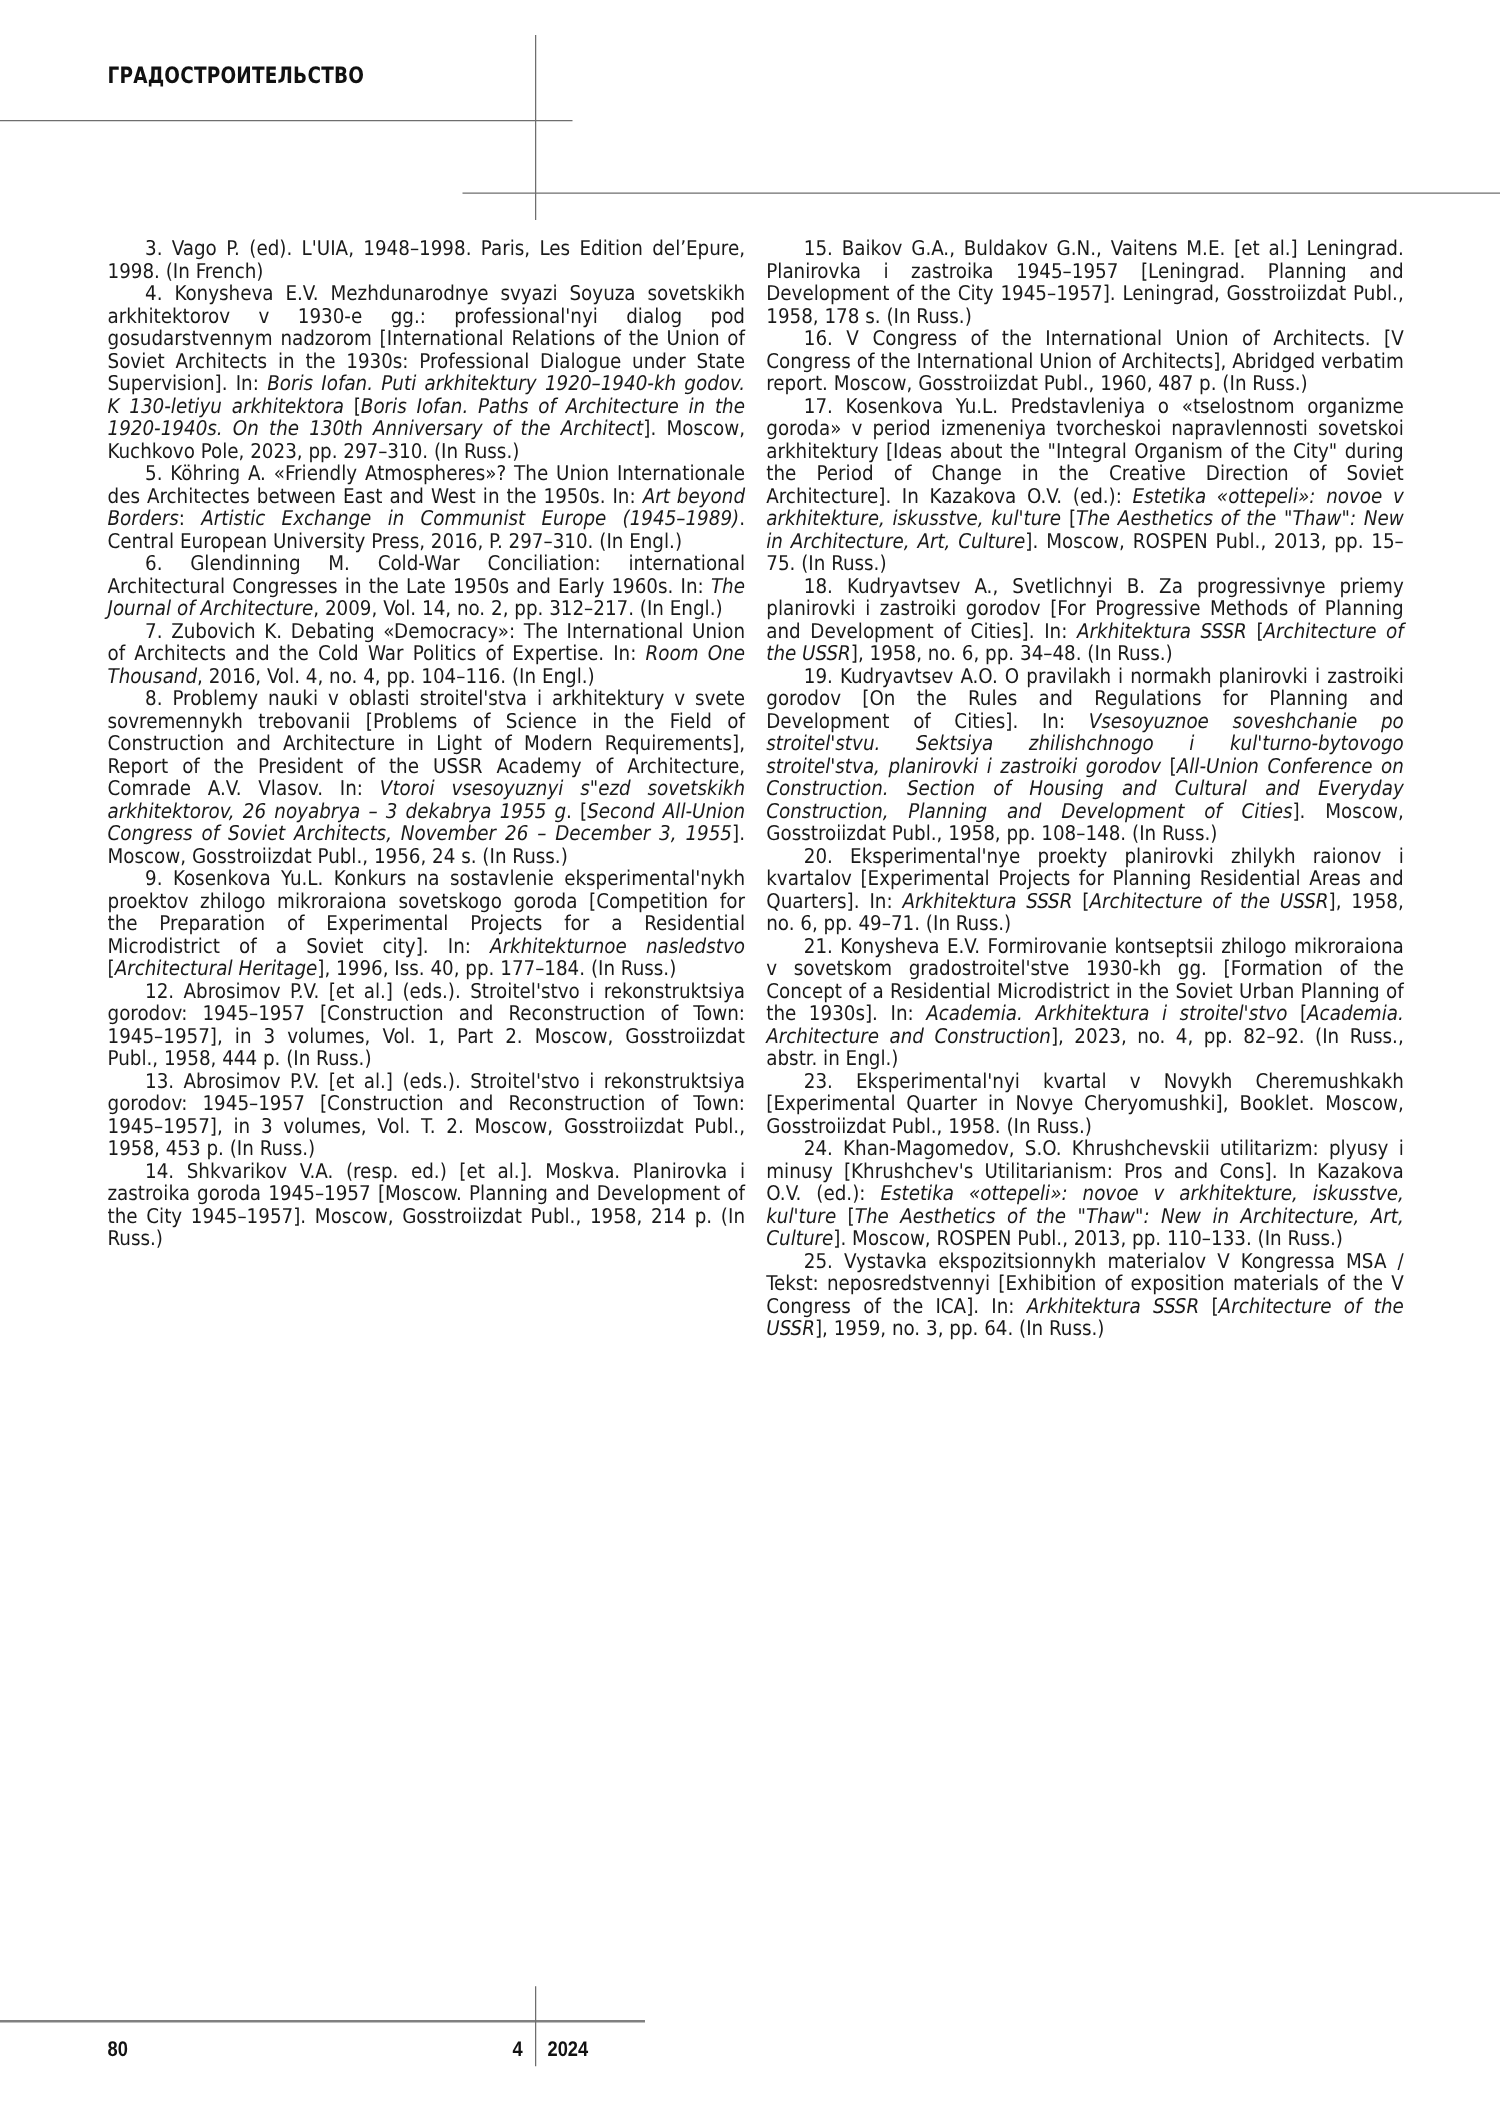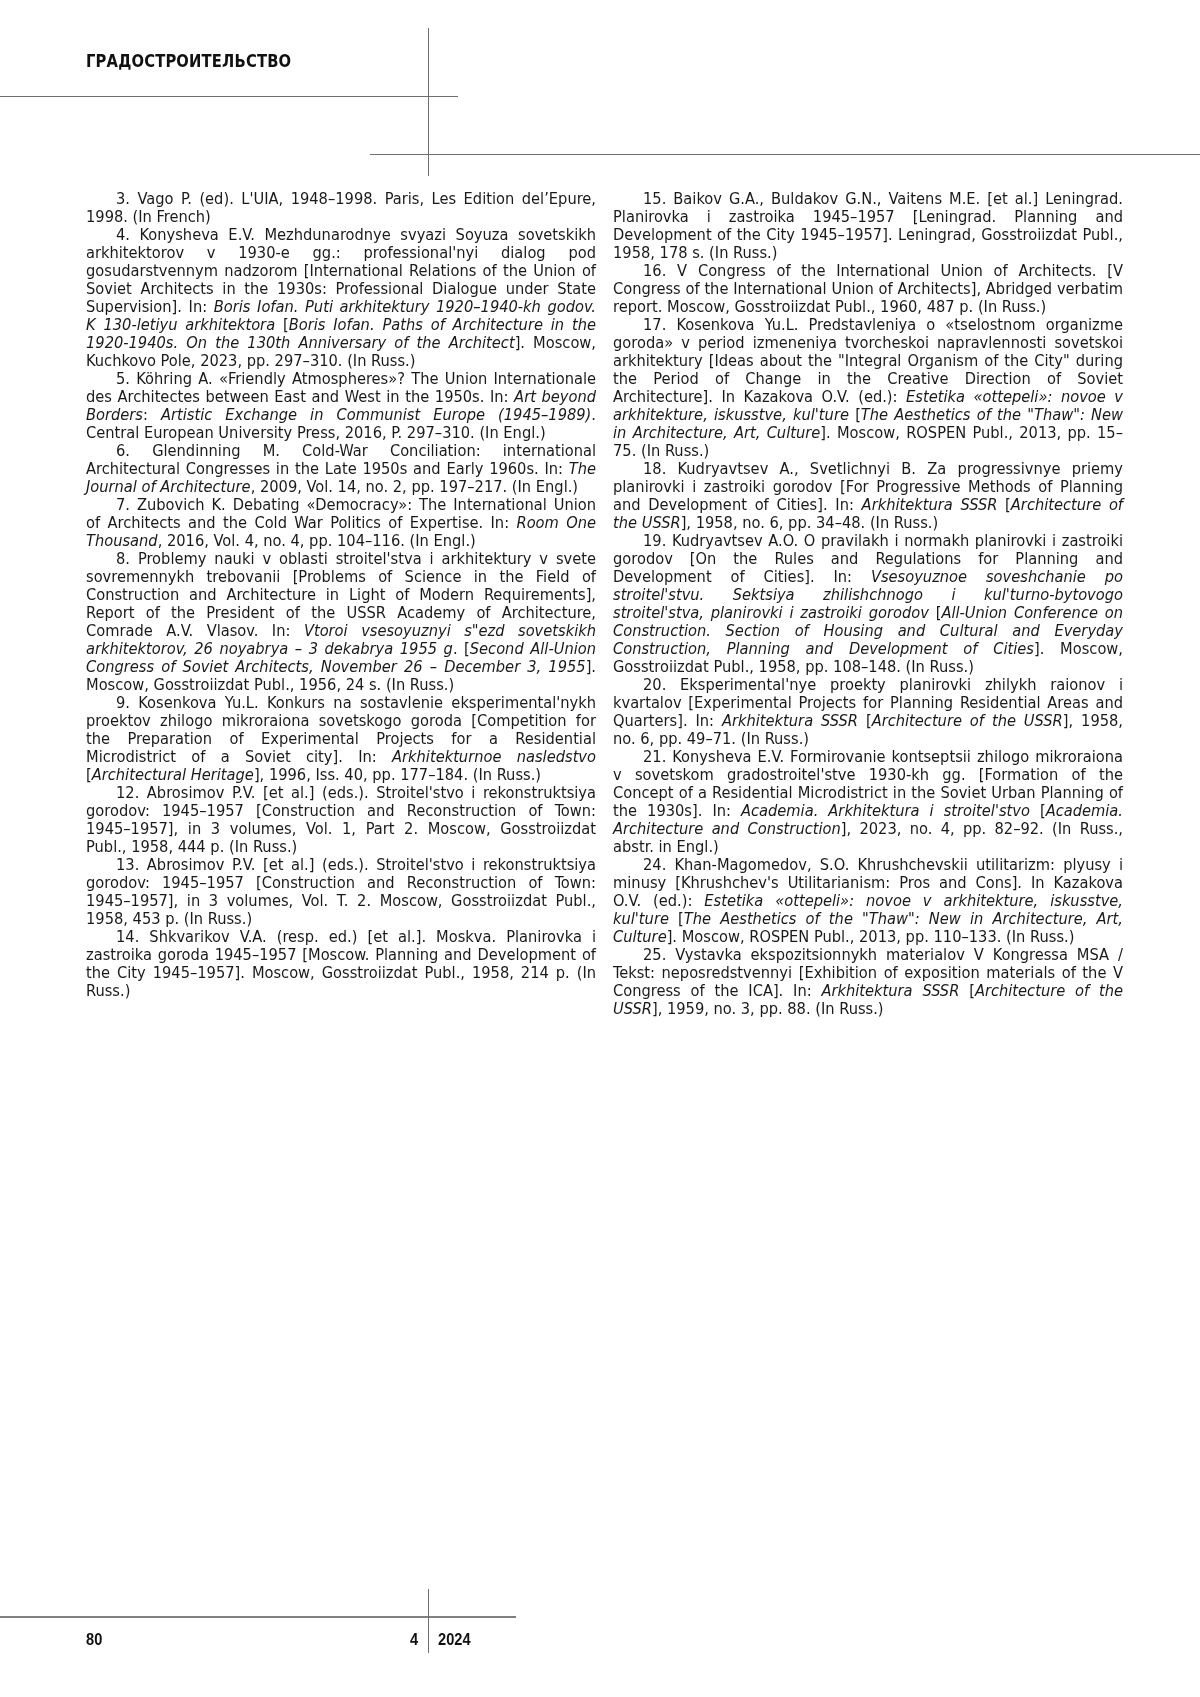--- a/index.html
+++ b/index.html
@@ -32,38 +32,39 @@
 <div class="rule" style="left:0; top:96px; width:458px; height:1px;"></div>
 <div class="rule" style="left:428px; top:28px; width:1px; height:148px;"></div>
 <div class="rule" style="left:370px; top:154px; width:830px; height:1px;"></div>
 
 <div class="header-title">ГРАДОСТРОИТЕЛЬСТВО</div>
 
 <div class="col left">
     <p class="ref"><span>3. Vago P. (ed). L'UIA, 1948–1998. Paris, Les Edition del’Epure, 1998. (In French)</span></p>
     <p class="ref"><span>4. Konysheva E.V. Mezhdunarodnye svyazi Soyuza sovetskikh arkhitektorov v 1930-e gg.: professional'nyi dialog pod gosudarstvennym nadzorom [International Relations of the Union of Soviet Architects in the 1930s: Professional Dialogue under State Supervision]. In: </span><span class="it">Boris Iofan. Puti arkhitektury 1920–1940-kh godov. K 130-letiyu arkhitektora</span><span> [</span><span class="it">Boris Iofan. Paths of Architecture in the 1920-1940s. On the 130th Anniversary of the Architect</span><span>]. Moscow, Kuchkovo Pole, 2023, pp. 297–310. (In Russ.)</span></p>
     <p class="ref"><span>5. Köhring A. «Friendly Atmospheres»? The Union Internationale des Architectes between East and West in the 1950s. In: </span><span class="it">Art beyond Borders</span><span>: </span><span class="it">Artistic Exchange in Communist Europe (1945–1989)</span><span>. Central European University Press, 2016, P. 297–310. (In Engl.)</span></p>
-    <p class="ref"><span>6. Glendinning M. Cold-War Conciliation: international Architectural Congresses in the Late 1950s and Early 1960s. In: </span><span class="it">The Journal of Architecture</span><span>, 2009, Vol. 14, no. 2, pp. 197–217. (In Engl.)</span></p>
+    <p class="ref"><span>6. Glendinning M. Cold-War Conciliation: international Architectural Congresses in the Late 1950s and Early 1960s. In: </span><span class="it">The Journal of Architecture</span><span>, 2009, Vol. 14, no. 2, pp. 312–217. (In Engl.)</span></p>
     <p class="ref"><span>7. Zubovich K. Debating «Democracy»: The International Union of Architects and the Cold War Politics of Expertise. In: </span><span class="it">Room One Thousand</span><span>, 2016, Vol. 4, no. 4, pp. 104–116. (In Engl.)</span></p>
     <p class="ref"><span>8. Problemy nauki v oblasti stroitel'stva i arkhitektury v svete sovremennykh trebovanii [Problems of Science in the Field of Construction and Architecture in Light of Modern Requirements], Report of the President of the USSR Academy of Architecture, Comrade A.V. Vlasov. In: </span><span class="it">Vtoroi vsesoyuznyi s"ezd sovetskikh arkhitektorov, 26 noyabrya – 3 dekabrya 1955 g</span><span>. [</span><span class="it">Second All-Union Congress of Soviet Architects, November 26 – December 3, 1955</span><span>]. Moscow, Gosstroiizdat Publ., 1956, 24 s. (In Russ.)</span></p>
     <p class="ref"><span>9. Kosenkova Yu.L. Konkurs na sostavlenie eksperimental'nykh proektov zhilogo mikroraiona sovetskogo goroda [Competition for the Preparation of Experimental Projects for a Residential Microdistrict of a Soviet city]. In: </span><span class="it">Arkhitekturnoe nasledstvo</span><span> [</span><span class="it">Architectural Heritage</span><span>], 1996, Iss. 40, pp. 177–184. (In Russ.)</span></p>
     <p class="ref"><span>12. Abrosimov P.V. [et al.] (eds.). Stroitel'stvo i rekonstruktsiya gorodov: 1945–1957 [Construction and Reconstruction of Town: 1945–1957], in 3 volumes, Vol. 1, Part 2. Moscow, Gosstroiizdat Publ., 1958, 444 p. (In Russ.)</span></p>
     <p class="ref"><span>13. Abrosimov P.V. [et al.] (eds.). Stroitel'stvo i rekonstruktsiya gorodov: 1945–1957 [Construction and Reconstruction of Town: 1945–1957], in 3 volumes, Vol. T. 2. Moscow, Gosstroiizdat Publ., 1958, 453 p. (In Russ.)</span></p>
     <p class="ref"><span>14. Shkvarikov V.A. (resp. ed.) [et al.]. Moskva. Planirovka i zastroika goroda 1945–1957 [Moscow. Planning and Development of the City 1945–1957]. Moscow, Gosstroiizdat Publ., 1958, 214 p. (In Russ.)</span></p>
   </div>
 <div class="col right">
     <p class="ref"><span>15. Baikov G.A., Buldakov G.N., Vaitens M.E. [et al.] Leningrad. Planirovka i zastroika 1945–1957 [Leningrad. Planning and Development of the City 1945–1957]. Leningrad, Gosstroiizdat Publ., 1958, 178 s. (In Russ.)</span></p>
     <p class="ref"><span>16. V Congress of the International Union of Architects. [V Congress of the International Union of Architects], Abridged verbatim report. Moscow, Gosstroiizdat Publ., 1960, 487 p. (In Russ.)</span></p>
     <p class="ref"><span>17. Kosenkova Yu.L. Predstavleniya o «tselostnom organizme goroda» v period izmeneniya tvorcheskoi napravlennosti sovetskoi arkhitektury [Ideas about the "Integral Organism of the City" during the Period of Change in the Creative Direction of Soviet Architecture]. In Kazakova O.V. (ed.): </span><span class="it">Estetika «ottepeli»: novoe v arkhitekture, iskusstve, kul'ture</span><span> [</span><span class="it">The Aesthetics of the "Thaw": New in Architecture, Art, Culture</span><span>]. Moscow, ROSPEN Publ., 2013, pp. 15–75. (In Russ.)</span></p>
     <p class="ref"><span>18. Kudryavtsev A., Svetlichnyi B. Za progressivnye priemy planirovki i zastroiki gorodov [For Progressive Methods of Planning and Development of Cities]. In: </span><span class="it">Arkhitektura SSSR</span><span> [</span><span class="it">Architecture of the USSR</span><span>], 1958, no. 6, pp. 34–48. (In Russ.)</span></p>
     <p class="ref"><span>19. Kudryavtsev A.O. O pravilakh i normakh planirovki i zastroiki gorodov [On the Rules and Regulations for Planning and Development of Cities]. In: </span><span class="it">Vsesoyuznoe soveshchanie po stroitel'stvu. Sektsiya zhilishchnogo i kul'turno-bytovogo stroitel'stva, planirovki i zastroiki gorodov</span><span> [</span><span class="it">All-Union Conference on Construction. Section of Housing and Cultural and Everyday Construction, Planning and Development of Cities</span><span>]. Moscow, Gosstroiizdat Publ., 1958, pp. 108–148. (In Russ.)</span></p>
     <p class="ref"><span>20. Eksperimental'nye proekty planirovki zhilykh raionov i kvartalov [Experimental Projects for Planning Residential Areas and Quarters]. In: </span><span class="it">Arkhitektura SSSR</span><span> [</span><span class="it">Architecture of the USSR</span><span>], 1958, no. 6, pp. 49–71. (In Russ.)</span></p>
     <p class="ref"><span>21. Konysheva E.V. Formirovanie kontseptsii zhilogo mikroraiona v sovetskom gradostroitel'stve 1930-kh gg. [Formation of the Concept of a Residential Microdistrict in the Soviet Urban Planning of the 1930s]. In: </span><span class="it">Academia. Arkhitektura i stroitel'stvo</span><span> [</span><span class="it">Academia. Architecture and Construction</span><span>], 2023, no. 4, pp. 82–92. (In Russ., abstr. in Engl.)</span></p>
+    <p class="ref"><span>23. Eksperimental'nyi kvartal v Novykh Cheremushkakh [Experimental Quarter in Novye Cheryomushki], Booklet. Moscow, Gosstroiizdat Publ., 1958. (In Russ.)</span></p>
     <p class="ref"><span>24. Khan-Magomedov, S.O. Khrushchevskii utilitarizm: plyusy i minusy [Khrushchev's Utilitarianism: Pros and Cons]. In Kazakova O.V. (ed.): </span><span class="it">Estetika «ottepeli»: novoe v arkhitekture, iskusstve, kul'ture</span><span> [</span><span class="it">The Aesthetics of the "Thaw": New in Architecture, Art, Culture</span><span>]. Moscow, ROSPEN Publ., 2013, pp. 110–133. (In Russ.)</span></p>
-    <p class="ref"><span>25. Vystavka ekspozitsionnykh materialov V Kongressa MSA / Tekst: neposredstvennyi [Exhibition of exposition materials of the V Congress of the ICA]. In: </span><span class="it">Arkhitektura SSSR</span><span> [</span><span class="it">Architecture of the USSR</span><span>], 1959, no. 3, pp. 88. (In Russ.)</span></p>
+    <p class="ref"><span>25. Vystavka ekspozitsionnykh materialov V Kongressa MSA / Tekst: neposredstvennyi [Exhibition of exposition materials of the V Congress of the ICA]. In: </span><span class="it">Arkhitektura SSSR</span><span> [</span><span class="it">Architecture of the USSR</span><span>], 1959, no. 3, pp. 64. (In Russ.)</span></p>
   </div>
 
 <div class="rule" style="left:0; top:1616px; width:516px; height:2px; background:#808080;"></div>
 <div class="rule" style="left:428px; top:1589px; width:1px; height:64px;"></div>
 
 <div class="footer-num" style="left:86px;">
   <span class="squeeze">80</span>
 </div>
 <div class="footer-num" style="left:410px;">
   <span class="squeeze">4</span>

